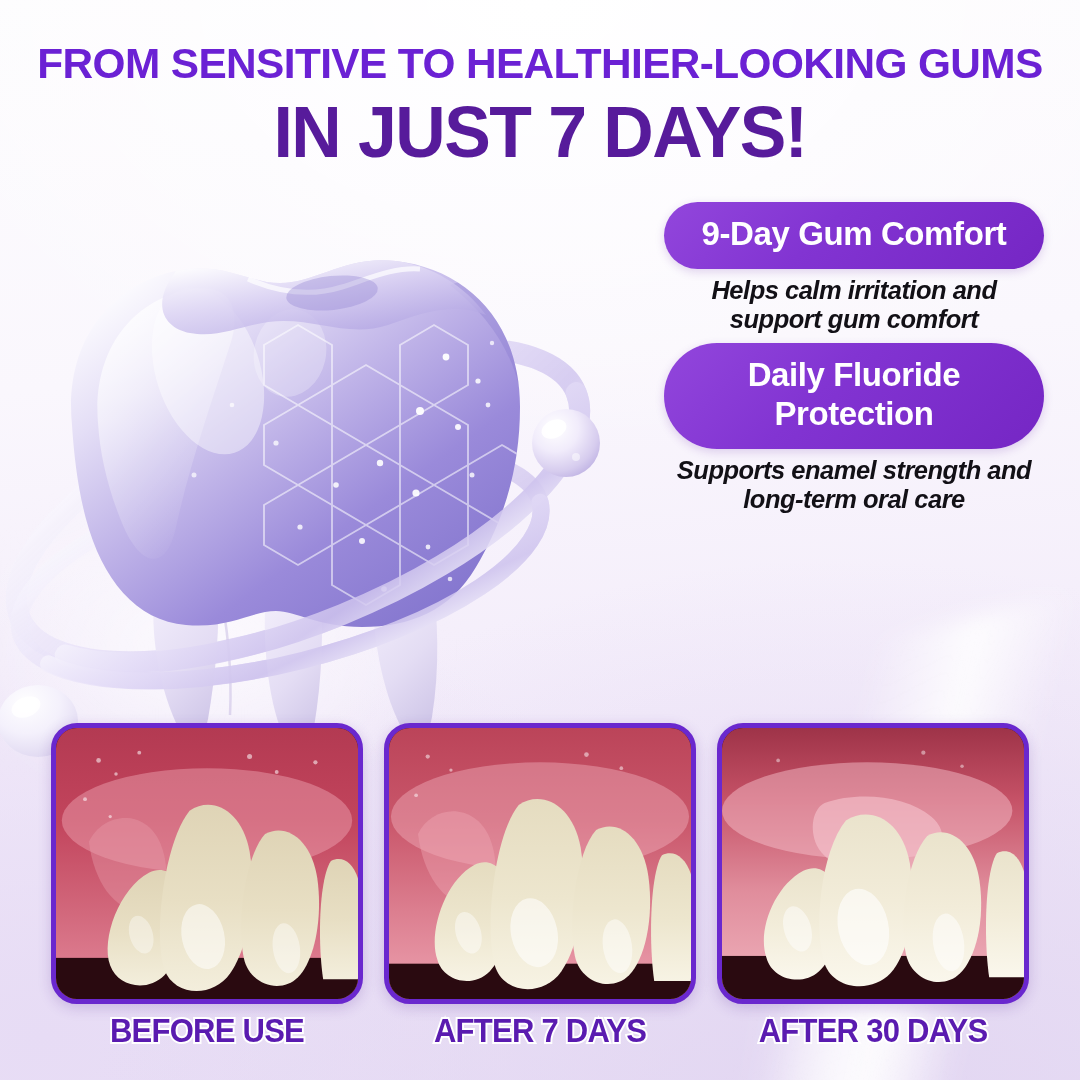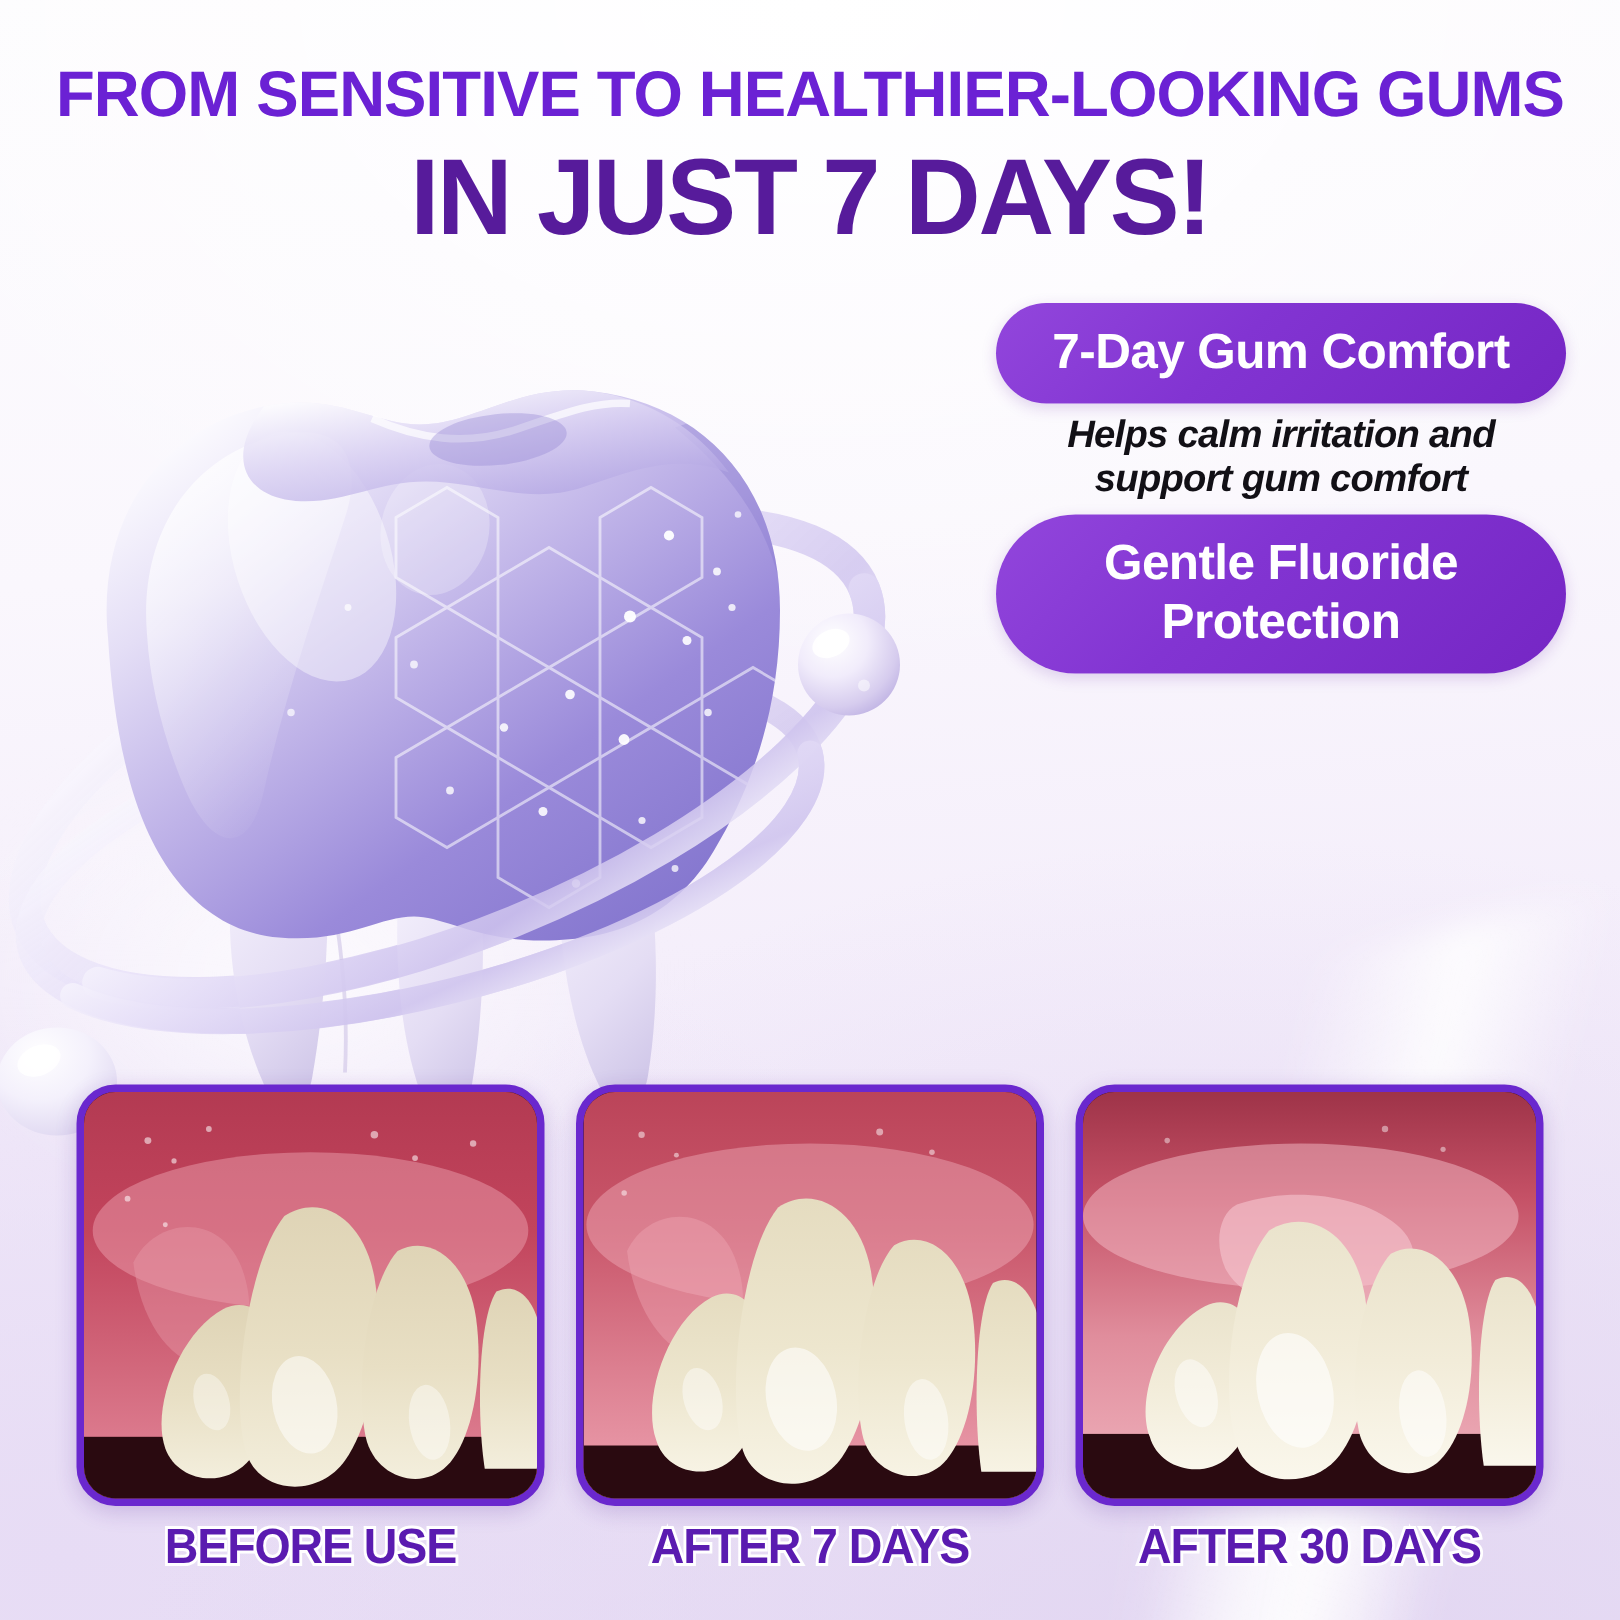--- a/index.html
+++ b/index.html
@@ -288,27 +288,28 @@
       <g>
         <ellipse cx="58" cy="546" rx="40" ry="36" fill="url(#bead2Grad)" opacity="0.95"></ellipse>
         <ellipse cx="46" cy="532" rx="15" ry="10" transform="rotate(-22 46 532)" fill="#FFFFFF" opacity="0.85"></ellipse>
       </g>
     </svg>
   </div>
 
   <div class="benefits">
 
     <div class="benefit">
-      <div class="pill">7-Day Gum Comfort</div>
+      <div class="pill">9-Day Gum Comfort</div>
       <div class="benefit-sub">Helps calm irritation and support gum comfort</div>
     </div>
 
 
     <div class="benefit">
-      <div class="pill">Gentle Fluoride Protection</div>
+      <div class="pill">Daily Fluoride Protection</div>
+      <div class="benefit-sub">Supports enamel strength and long-term oral care</div>
     </div>
 
   </div>
 
   <div class="shots">
 
     <div class="shot shot-1">
       <svg viewBox="0 0 312 281" preserveAspectRatio="xMidYMid slice">
         <defs>
           <linearGradient id="gum1" x1="0.5" y1="0" x2="0.5" y2="1">

